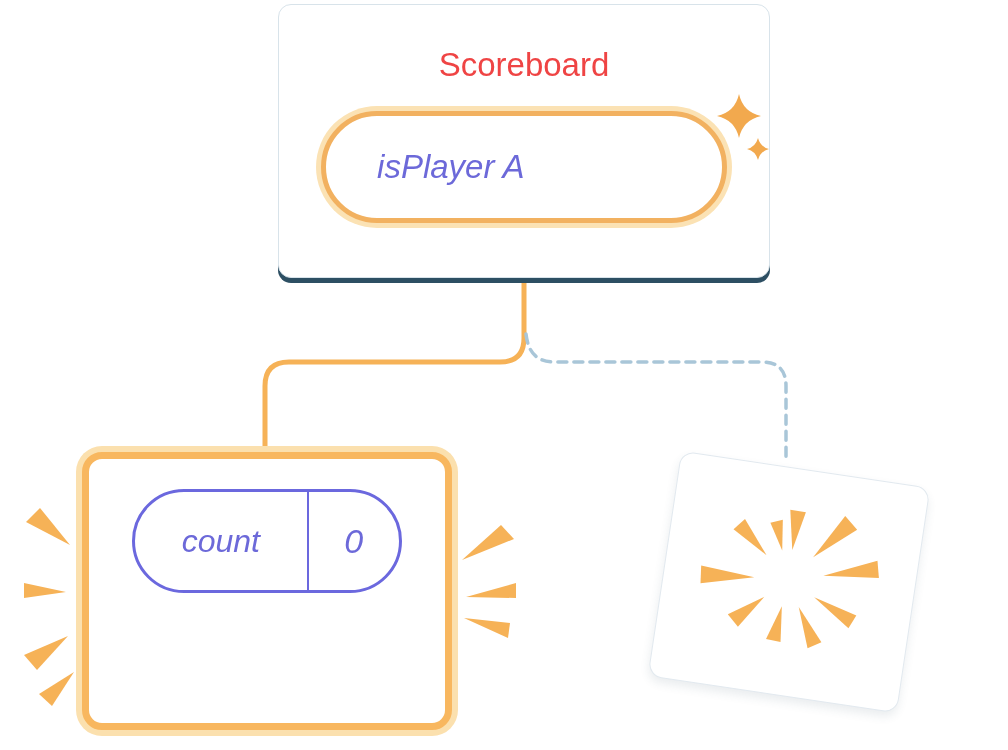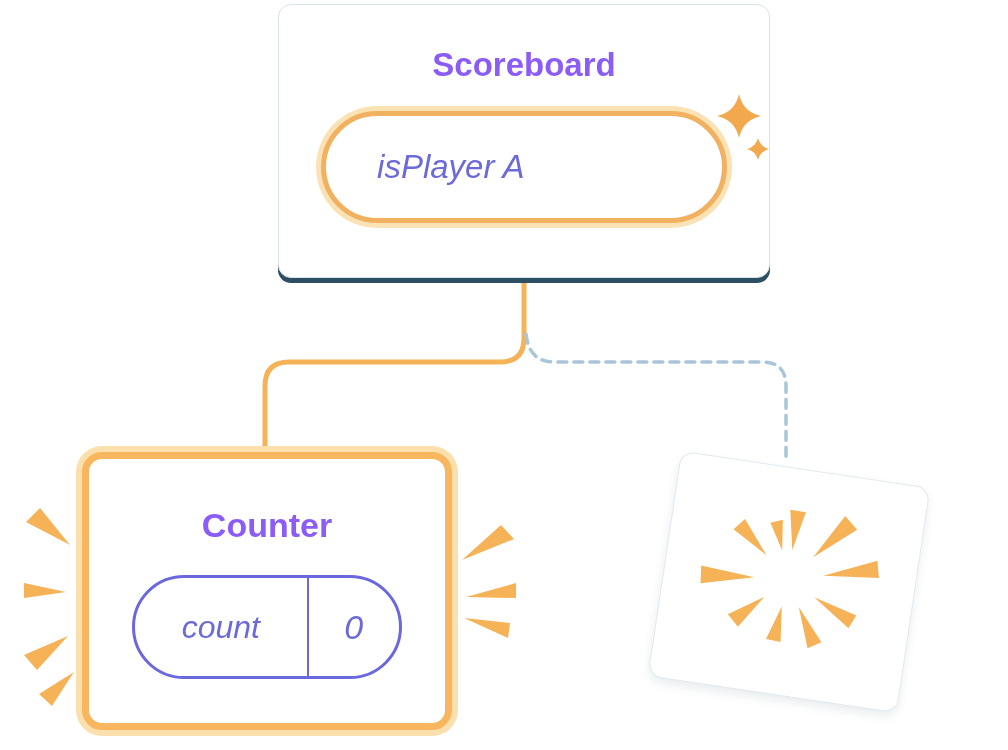--- a/index.html
+++ b/index.html
@@ -28,21 +28,21 @@
   
   .scoreboard {
     left: 278px; top: 4px;
     width: 492px; height: 274px;
     border: 1.5px solid #d8e3ea;
     border-radius: 13px;
     box-shadow: 0 5px 0 #2d4f63;
     z-index: 2;
     display: flex; flex-direction: column; align-items: center;
   }
-  .card-title { color: #8b5cf6; font-weight: 700; }
+  .card-title { color: #ef4444; font-weight: 400; }
   .scoreboard .card-title { font-size: 33px; margin-top: 40px; line-height: 40px; }
 
   .pill {
     display: flex;
     background: #ffffff;
     box-sizing: border-box;
     align-items: stretch;
     font-style: italic;
   }
   .prop-pill {
@@ -105,21 +105,20 @@
   <div class="card scoreboard">
     <div class="card-title">Scoreboard</div>
     <div class="pill prop-pill">
       <div class="pill-left">
         <span class="prop-name">isPlayer A</span>
       </div>
     </div>
   </div>
 
   <div class="card counter">
-    <div class="card-title">Counter</div>
     <div class="pill state-pill">
       <div class="pill-left">
         <span class="state-name">count</span>
       </div>
       <div class="pill-right">
         <span class="state-value">0</span>
       </div>
     </div>
   </div>
 

